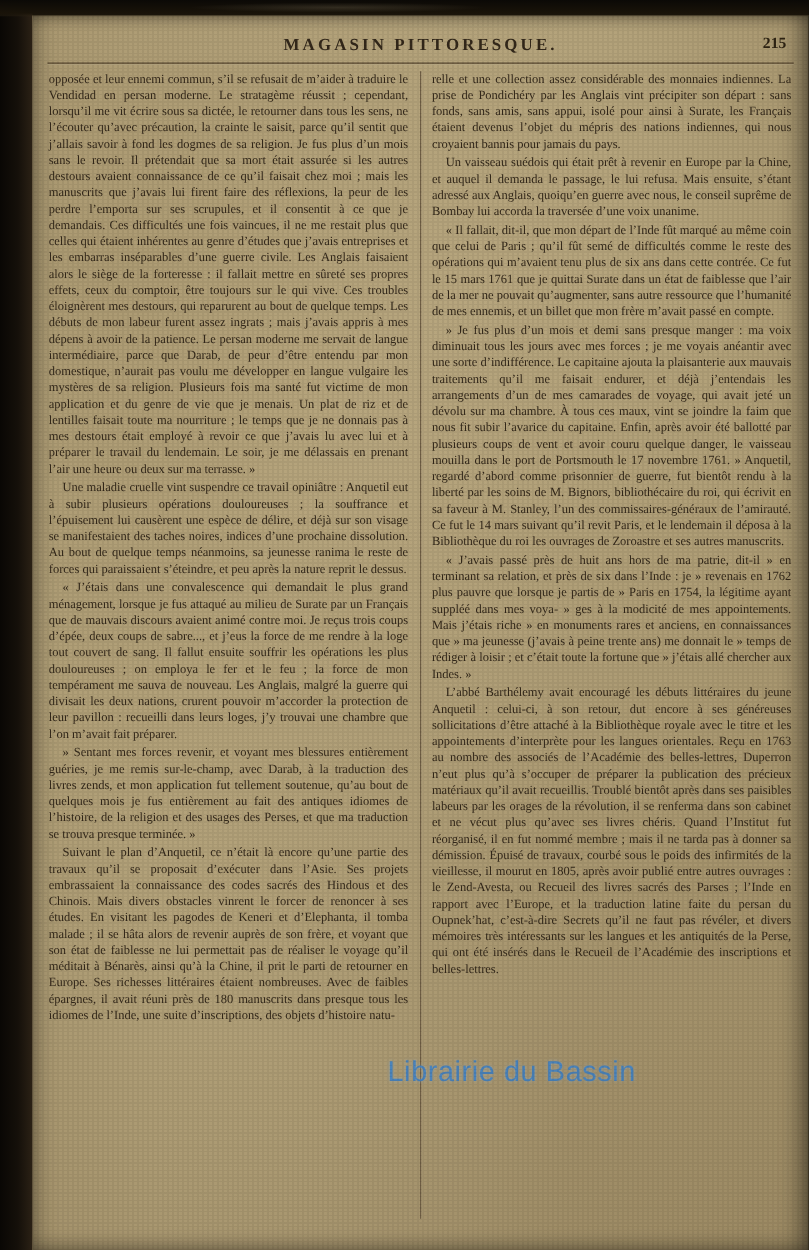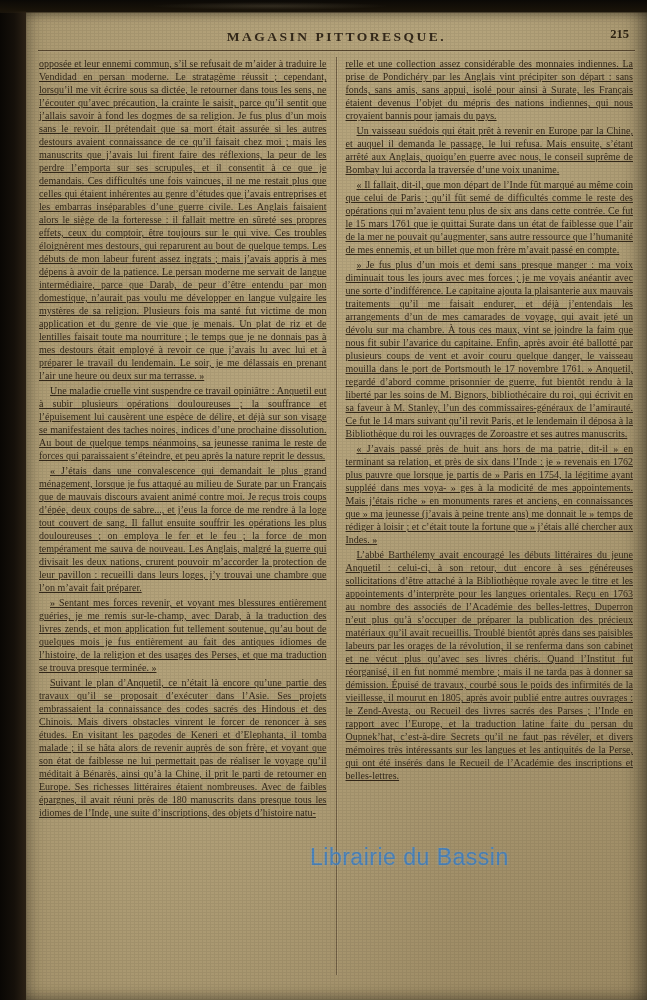--- a/index.html
+++ b/index.html
@@ -21,21 +21,21 @@
                     inset 0 -10px 16px -8px rgba(0,0,0,.3),
                     inset 0 8px 10px -6px rgba(0,0,0,.35);}
   .header{position:relative;text-align:center;padding-top:15px;color:#33281a;}
   .title{font-size:13.5px;font-weight:bold;letter-spacing:2.5px;}
   .pageno{position:absolute;right:18px;top:15px;font-size:12.5px;font-weight:bold;color:#2e2313;}
   .header-rule{height:1px;background:#55452e;margin:5px 12px 0 12px;
         box-shadow:0 1px 0 rgba(255,245,220,.12);}
   .columns{display:flex;align-items:stretch;min-height:918px;padding:6px 14px 0 13px;}
   .col{flex:1;color:#33281a;font-size:10px;line-height:13px;text-align:justify;}
   .divider{width:1px;background:#6e5d43;margin:0 9px;box-shadow:1px 0 0 rgba(255,245,220,.1);}
-  .para{margin:0 0 2px 0;text-indent:11px;text-decoration:underline;}
+  .para{margin:0 0 2px 0;text-indent:11px;}
   .para.noindent{text-indent:0;}
   .para.gap-top{margin-top:14px;}
   .para i{font-style:italic;}
   .watermark{position:absolute;left:284px;top:832px;width:330px;
         font-family:Liberation Sans, sans-serif;font-size:23px;font-weight:500;
         color:rgba(63,127,193,.88);letter-spacing:.5px;white-space:nowrap;
         text-shadow:0 0 3px rgba(140,185,235,.45);}
   .grain{position:absolute;inset:0;pointer-events:none;opacity:.05;
         background:repeating-linear-gradient(0deg,#000 0 1px,transparent 1px 3px),
                    repeating-linear-gradient(90deg,#000 0 1px,transparent 1px 4px);}
@@ -55,21 +55,21 @@
       <div class="col">
           <p class="para noindent">opposée et leur ennemi commun, s’il se refusait de m’aider à traduire le Vendidad en persan moderne. Le stratagème réussit ; cependant, lorsqu’il me vit écrire sous sa dictée, le retourner dans tous les sens, ne l’écouter qu’avec précaution, la crainte le saisit, parce qu’il sentit que j’allais savoir à fond les dogmes de sa religion. Je fus plus d’un mois sans le revoir. Il prétendait que sa mort était assurée si les autres destours avaient connaissance de ce qu’il faisait chez moi ; mais les manuscrits que j’avais lui firent faire des réflexions, la peur de les perdre l’emporta sur ses scrupules, et il consentit à ce que je demandais. Ces difficultés une fois vaincues, il ne me restait plus que celles qui étaient inhérentes au genre d’études que j’avais entreprises et les embarras inséparables d’une guerre civile. Les Anglais faisaient alors le siège de la forteresse : il fallait mettre en sûreté ses propres effets, ceux du comptoir, être toujours sur le qui vive. Ces troubles éloignèrent mes destours, qui reparurent au bout de quelque temps. Les débuts de mon labeur furent assez ingrats ; mais j’avais appris à mes dépens à avoir de la patience. Le persan moderne me servait de langue intermédiaire, parce que Darab, de peur d’être entendu par mon domestique, n’aurait pas voulu me développer en langue vulgaire les mystères de sa religion. Plusieurs fois ma santé fut victime de mon application et du genre de vie que je menais. Un plat de riz et de lentilles faisait toute ma nourriture ; le temps que je ne donnais pas à mes destours était employé à revoir ce que j’avais lu avec lui et à préparer le travail du lendemain. Le soir, je me délassais en prenant l’air une heure ou deux sur ma terrasse. »</p>
           <p class="para">Une maladie cruelle vint suspendre ce travail opiniâtre : Anquetil eut à subir plusieurs opérations douloureuses ; la souffrance et l’épuisement lui causèrent une espèce de délire, et déjà sur son visage se manifestaient des taches noires, indices d’une prochaine dissolution. Au bout de quelque temps néanmoins, sa jeunesse ranima le reste de forces qui paraissaient s’éteindre, et peu après la nature reprit le dessus.</p>
           <p class="para">« J’étais dans une convalescence qui demandait le plus grand ménagement, lorsque je fus attaqué au milieu de Surate par un Français que de mauvais discours avaient animé contre moi. Je reçus trois coups d’épée, deux coups de sabre..., et j’eus la force de me rendre à la loge tout couvert de sang. Il fallut ensuite souffrir les opérations les plus douloureuses ; on employa le fer et le feu ; la force de mon tempérament me sauva de nouveau. Les Anglais, malgré la guerre qui divisait les deux nations, crurent pouvoir m’accorder la protection de leur pavillon : recueilli dans leurs loges, j’y trouvai une chambre que l’on m’avait fait préparer.</p>
           <p class="para">» Sentant mes forces revenir, et voyant mes blessures entièrement guéries, je me remis sur-le-champ, avec Darab, à la traduction des livres zends, et mon application fut tellement soutenue, qu’au bout de quelques mois je fus entièrement au fait des antiques idiomes de l’histoire, de la religion et des usages des Perses, et que ma traduction se trouva presque terminée. »</p>
           <p class="para">Suivant le plan d’Anquetil, ce n’était là encore qu’une partie des travaux qu’il se proposait d’exécuter dans l’Asie. Ses projets embrassaient la connaissance des codes sacrés des Hindous et des Chinois. Mais divers obstacles vinrent le forcer de renoncer à ses études. En visitant les pagodes de Keneri et d’Elephanta, il tomba malade ; il se hâta alors de revenir auprès de son frère, et voyant que son état de faiblesse ne lui permettait pas de réaliser le voyage qu’il méditait à Bénarès, ainsi qu’à la Chine, il prit le parti de retourner en Europe. Ses richesses littéraires étaient nombreuses. Avec de faibles épargnes, il avait réuni près de 180 manuscrits dans presque tous les idiomes de l’Inde, une suite d’inscriptions, des objets d’histoire natu-</p>
         </div>
       <div class="divider"></div>
       <div class="col">
           <p class="para noindent">relle et une collection assez considérable des monnaies indiennes. La prise de Pondichéry par les Anglais vint précipiter son départ : sans fonds, sans amis, sans appui, isolé pour ainsi à Surate, les Français étaient devenus l’objet du mépris des nations indiennes, qui nous croyaient bannis pour jamais du pays.</p>
-          <p class="para">Un vaisseau suédois qui était prêt à revenir en Europe par la Chine, et auquel il demanda le passage, le lui refusa. Mais ensuite, s’étant arrêté aux Anglais, quoiqu’en guerre avec nous, le conseil suprême de Bombay lui accorda la traversée d’une voix unanime.</p>
+          <p class="para">Un vaisseau suédois qui était prêt à revenir en Europe par la Chine, et auquel il demanda le passage, le lui refusa. Mais ensuite, s’étant adressé aux Anglais, quoiqu’en guerre avec nous, le conseil suprême de Bombay lui accorda la traversée d’une voix unanime.</p>
           <p class="para">« Il fallait, dit-il, que mon départ de l’Inde fût marqué au même coin que celui de Paris ; qu’il fût semé de difficultés comme le reste des opérations qui m’avaient tenu plus de six ans dans cette contrée. Ce fut le 15 mars 1761 que je quittai Surate dans un état de faiblesse que l’air de la mer ne pouvait qu’augmenter, sans autre ressource que l’humanité de mes ennemis, et un billet que mon frère m’avait passé en compte.</p>
           <p class="para">» Je fus plus d’un mois et demi sans presque manger : ma voix diminuait tous les jours avec mes forces ; je me voyais anéantir avec une sorte d’indifférence. Le capitaine ajouta la plaisanterie aux mauvais traitements qu’il me faisait endurer, et déjà j’entendais les arrangements d’un de mes camarades de voyage, qui avait jeté un dévolu sur ma chambre. À tous ces maux, vint se joindre la faim que nous fit subir l’avarice du capitaine. Enfin, après avoir été ballotté par plusieurs coups de vent et avoir couru quelque danger, le vaisseau mouilla dans le port de Portsmouth le 17 novembre 1761. » Anquetil, regardé d’abord comme prisonnier de guerre, fut bientôt rendu à la liberté par les soins de M. Bignors, bibliothécaire du roi, qui écrivit en sa faveur à M. Stanley, l’un des commissaires-généraux de l’amirauté. Ce fut le 14 mars suivant qu’il revit Paris, et le lendemain il déposa à la Bibliothèque du roi les ouvrages de Zoroastre et ses autres manuscrits.</p>
           <p class="para">« J’avais passé près de huit ans hors de ma patrie, dit-il » en terminant sa relation, et près de six dans l’Inde : je » revenais en 1762 plus pauvre que lorsque je partis de » Paris en 1754, la légitime ayant suppléé dans mes voya- » ges à la modicité de mes appointements. Mais j’étais riche » en monuments rares et anciens, en connaissances que » ma jeunesse (j’avais à peine trente ans) me donnait le » temps de rédiger à loisir ; et c’était toute la fortune que » j’étais allé chercher aux Indes. »</p>
           <p class="para">L’abbé Barthélemy avait encouragé les débuts littéraires du jeune Anquetil : celui-ci, à son retour, dut encore à ses généreuses sollicitations d’être attaché à la Bibliothèque royale avec le titre et les appointements d’interprète pour les langues orientales. Reçu en 1763 au nombre des associés de l’Académie des belles-lettres, Duperron n’eut plus qu’à s’occuper de préparer la publication des précieux matériaux qu’il avait recueillis. Troublé bientôt après dans ses paisibles labeurs par les orages de la révolution, il se renferma dans son cabinet et ne vécut plus qu’avec ses livres chéris. Quand l’Institut fut réorganisé, il en fut nommé membre ; mais il ne tarda pas à donner sa démission. Épuisé de travaux, courbé sous le poids des infirmités de la vieillesse, il mourut en 1805, après avoir publié entre autres ouvrages : le Zend-Avesta, ou Recueil des livres sacrés des Parses ; l’Inde en rapport avec l’Europe, et la traduction latine faite du persan du Oupnek’hat, c’est-à-dire Secrets qu’il ne faut pas révéler, et divers mémoires très intéressants sur les langues et les antiquités de la Perse, qui ont été insérés dans le Recueil de l’Académie des inscriptions et belles-lettres.</p>
         </div>
     </div>
     <div class="watermark">Librairie du Bassin</div>
     <div class="grain"></div>
   </div>
   <div class="edge-top">

